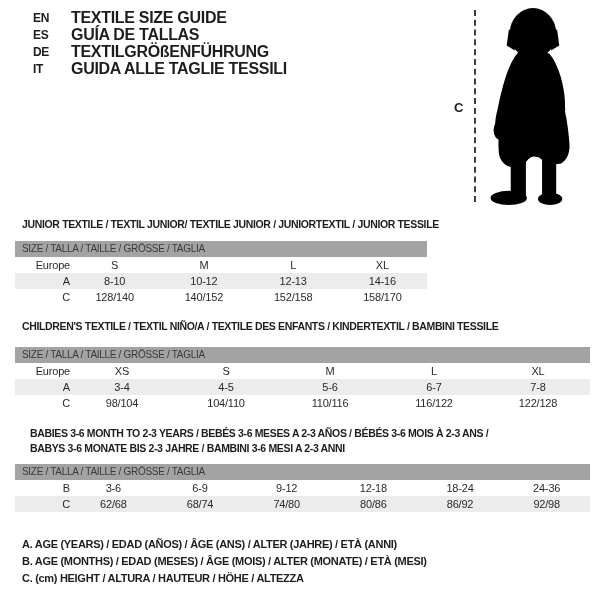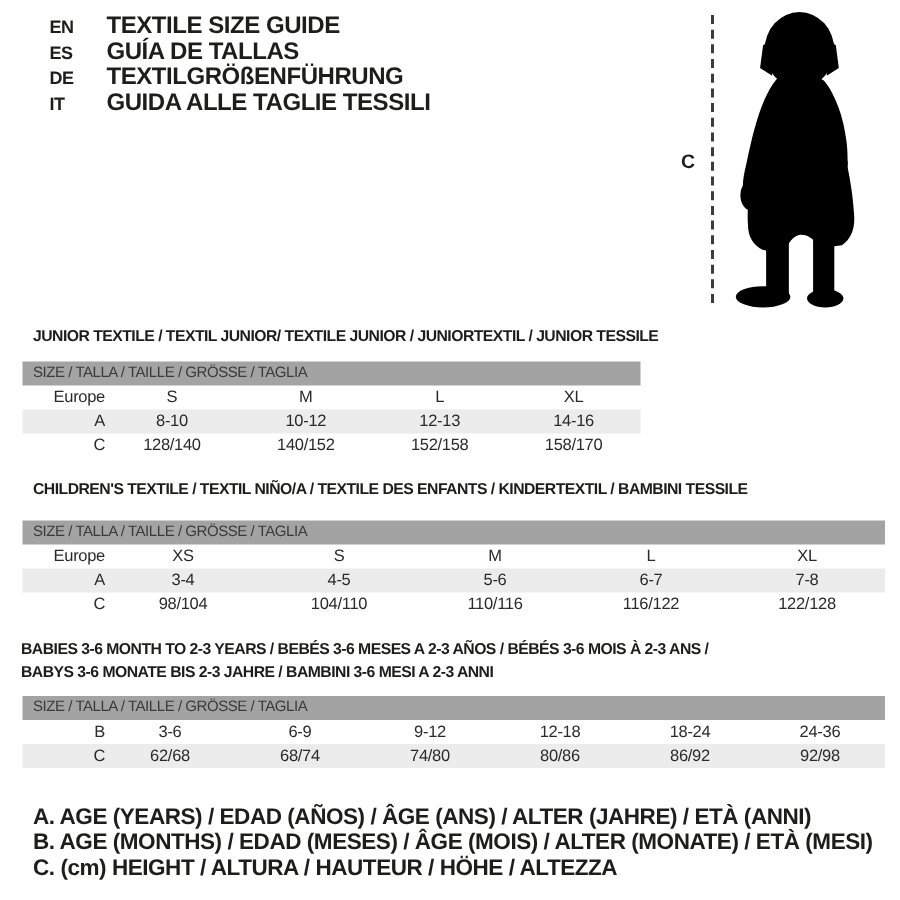--- a/index.html
+++ b/index.html
@@ -34,21 +34,21 @@
     font-size:10px;letter-spacing:-0.3px;line-height:16px;padding-left:7px;
     white-space:nowrap;
   }
   .tbl-row{display:grid;height:16px;line-height:16px;font-size:11px;letter-spacing:-0.2px;color:#2a2a2a;}
   .tbl-row.stripe{background:#ececec;}
   .cell{text-align:center;overflow:hidden;}
   .cell.label{text-align:right;padding-left:7px;}
 
   
   .legend{position:absolute;left:22px;top:536px;}
-  .legend-line{font-weight:bold;font-size:15px;letter-spacing:-0.3px;height:17px;line-height:17px;white-space:nowrap;}
+  .legend-line{font-weight:bold;font-size:11px;letter-spacing:-0.3px;height:17px;line-height:17px;white-space:nowrap;}
 </style>
 </head>
 <body>
 
 <div class="page">
 
   <div class="lang-block">
     <div class="lang-row">
       <span class="lang-code">EN</span>
       <span class="lang-title">TEXTILE SIZE GUIDE</span>
@@ -140,21 +140,21 @@
       <div class="tbl-row" style="grid-template-columns: 55px repeat(5, 1fr);">
         <div class="cell label">C</div>
         <div class="cell">98/104</div>
         <div class="cell">104/110</div>
         <div class="cell">110/116</div>
         <div class="cell">116/122</div>
         <div class="cell">122/128</div>
       </div>
     </div>
 
-  <div class="section-title" style="left:14px;top:426px;">
+  <div class="section-title" style="left:30px;top:426px;">
     <div>BABIES 3-6 MONTH TO 2-3 YEARS / BEBÉS 3-6 MESES A 2-3 AÑOS / BÉBÉS 3-6 MOIS À 2-3 ANS /</div>
     <div>BABYS 3-6 MONATE BIS 2-3 JAHRE / BAMBINI 3-6 MESI A 2-3 ANNI</div>
   </div>
   <div class="tbl" style="left:15px;top:464px;width:575px;">
       <div class="tbl-head">SIZE / TALLA / TAILLE / GRÖSSE / TAGLIA</div>
       <div class="tbl-row" style="grid-template-columns: 55px repeat(6, 1fr);">
         <div class="cell label">B</div>
         <div class="cell">3-6</div>
         <div class="cell">6-9</div>
         <div class="cell">9-12</div>

